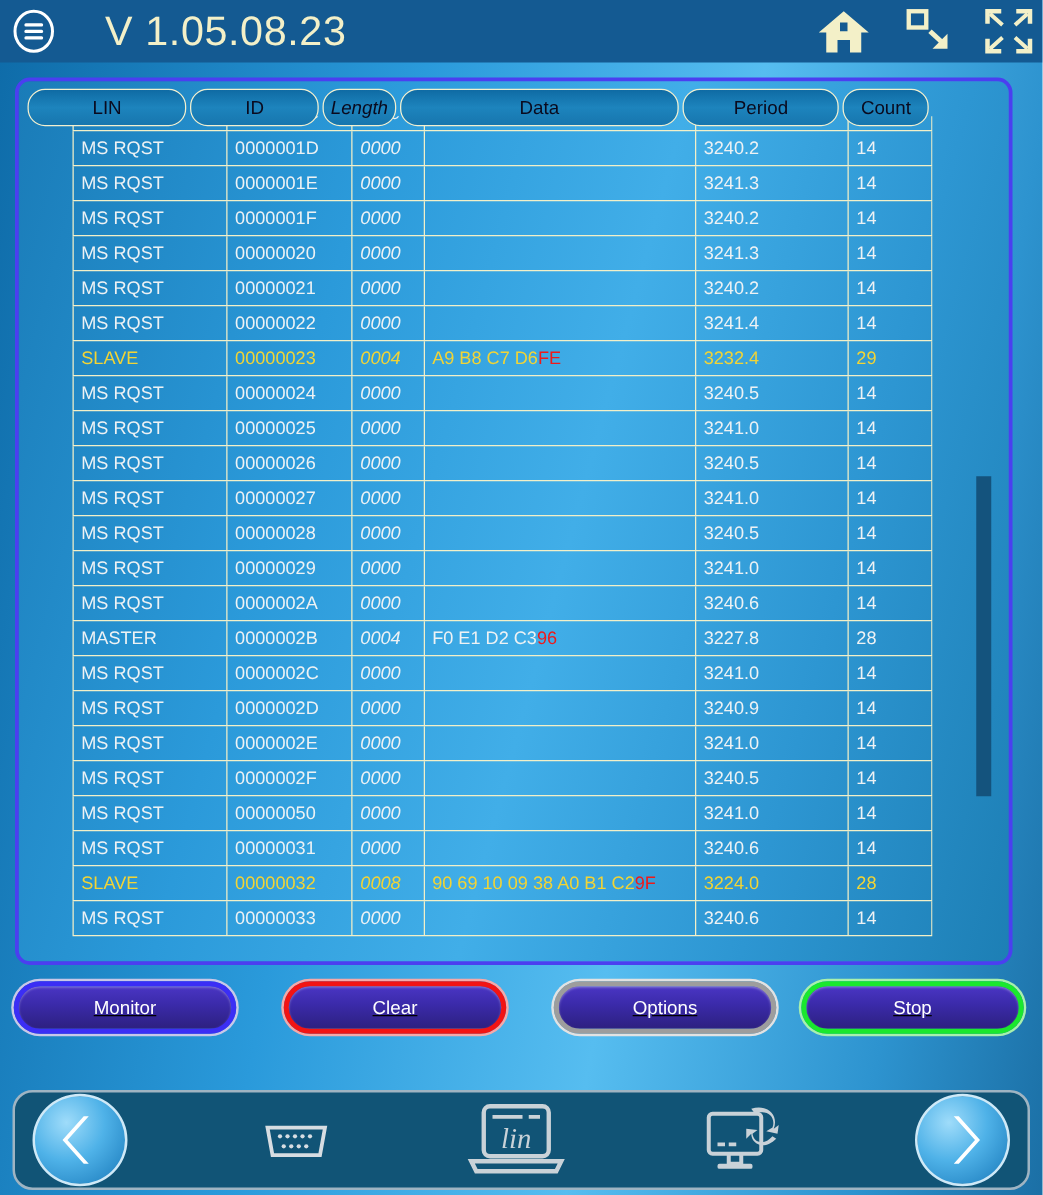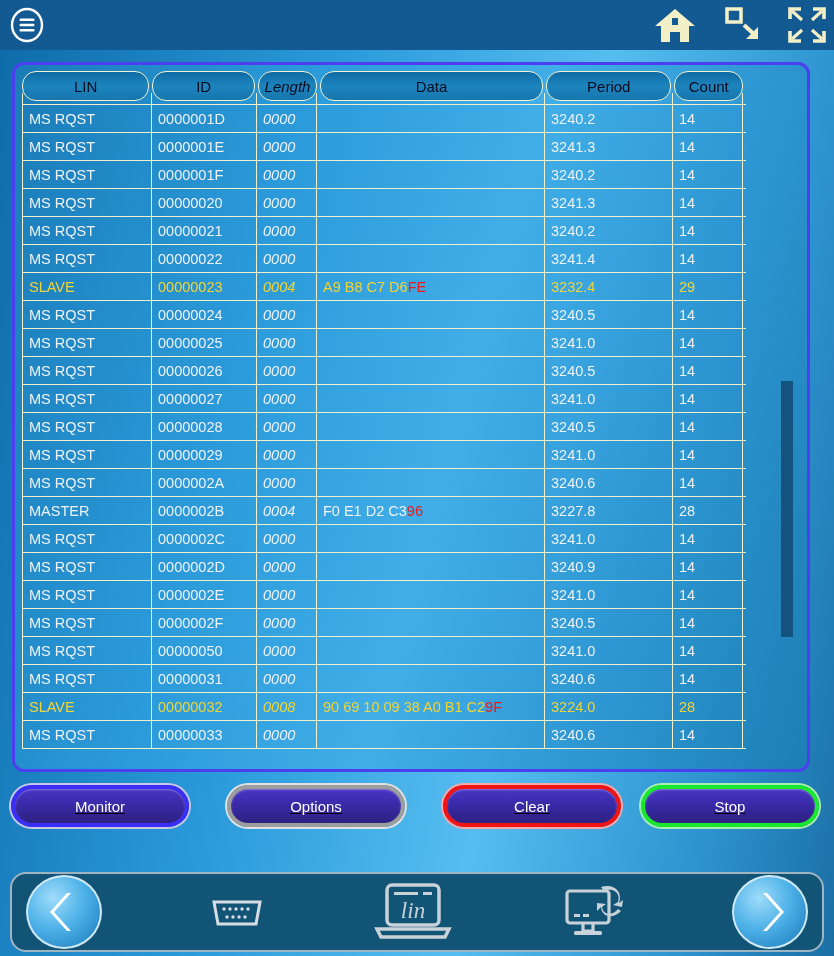--- a/index.html
+++ b/index.html
@@ -87,20 +87,21 @@
     position: absolute;
     left: 4px; top: 26px;
     width: 724px; height: 676px;
     overflow: hidden;
   }
   #rowsInner { position: absolute; left: 0; top: -16px; width: 724px; }
   .row {
     display: flex;
     height: 28px;
     border-bottom: 1.5px solid #f2f0c8;
+    margin-left: 36px;
   }
   .row .cell {
     border-right: 1.5px solid #f2f0c8;
     color: #eef2f4;
     font-size: 14.5px;
     display: flex; align-items: center;
     padding-left: 6px;
     overflow: hidden;
     white-space: nowrap;
     background: transparent;
@@ -194,20 +195,21 @@
 
 <div id="topbar">
   <div class="menu-btn">
     <svg class="ticon" width="36" height="36" viewBox="0 0 36 36">
       <ellipse cx="18" cy="18" rx="15" ry="16" fill="none" stroke="#ffffff" stroke-width="2.4"></ellipse>
       <rect x="10.5" y="11.5" width="15" height="2.6" rx="1.2" fill="#ffffff"></rect>
       <rect x="10.5" y="16.7" width="15" height="2.6" rx="1.2" fill="#ffffff"></rect>
       <rect x="10.5" y="21.9" width="15" height="2.6" rx="1.2" fill="#ffffff"></rect>
     </svg>
   </div>
+  <div class="title">V 1.05.08.23</div>
 
   <div class="top-icons">
     <svg class="ticon" width="46" height="40" viewBox="0 0 46 40">
       <path d="M23 4 L43 21 L37 21 L37 37 L28 37 L28 27 L18 27 L18 37 L9 37 L9 21 L3 21 Z" fill="#f3f0c8"></path>
       <rect x="20" y="13" width="6" height="7" fill="#145a92"></rect>
       <rect x="20" y="30" width="6" height="7" fill="#145a92"></rect>
     </svg>
 
     <svg class="ticon" width="40" height="40" viewBox="0 0 40 40">
       <rect x="5" y="4" width="14" height="13" fill="none" stroke="#f3f0c8" stroke-width="3.5"></rect>
@@ -435,22 +437,22 @@
     </div>
 
     <div id="vscroll">
       <div id="vthumb"></div>
     </div>
   </div>
 </div>
 
 <div id="btnrow">
   <div class="btn" id="btn-monitor">Monitor</div>
+  <div class="btn" id="btn-clear">Clear</div>
   <div class="btn" id="btn-options">Options</div>
-  <div class="btn" id="btn-clear">Clear</div>
   <div class="btn" id="btn-stop">Stop</div>
 </div>
 
 <div id="pagelabel">LIN Scanner</div>
 
 <div id="bottomnav">
 
   <div class="arrowbtn">
     <svg width="40" height="48" viewBox="0 0 40 48">
       <path d="M27 5 L10 24 L27 43 L23 43 L6 24 L23 5 Z" fill="#ffffff"></path>

